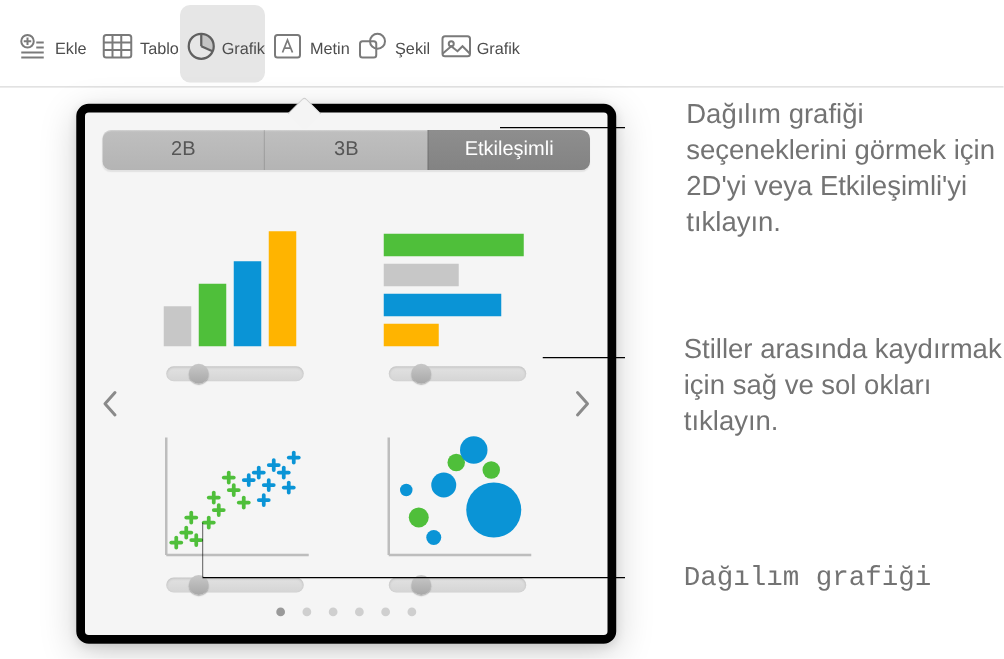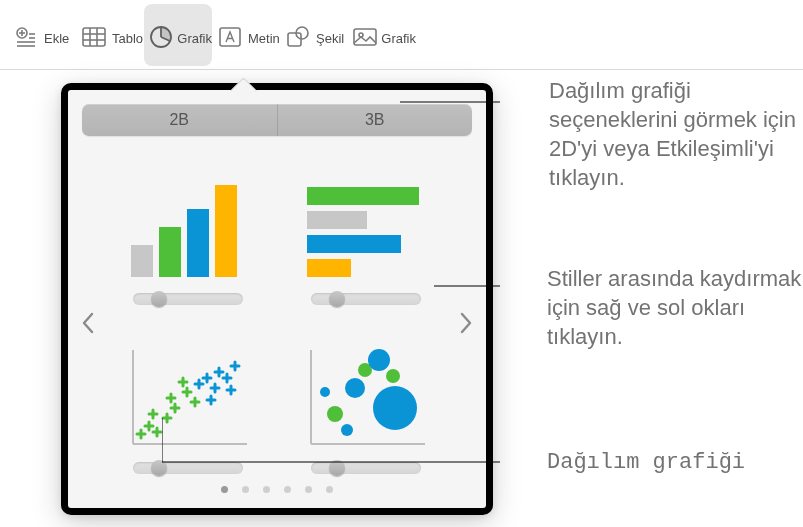--- a/index.html
+++ b/index.html
@@ -257,20 +257,21 @@
       </svg>
     </span>
     <span class="lbl">Grafik</span>
   </button>
 </div>
 
 <div class="popover">
   <div class="seg">
     <button>2B</button>
     <button>3B</button>
+    <button class="active">Etkileşimli</button>
   </div>
 
   <div class="gallery">
     <button class="nav-arrow nav-left">
       <svg width="14" height="24" viewBox="0 0 14 24" fill="none" stroke="currentColor" stroke-width="2.4" stroke-linecap="round" stroke-linejoin="round">
           <polyline points="11,3 3,12 11,21"></polyline>
         </svg>
     </button>
     <button class="nav-arrow nav-right">
       <svg width="14" height="24" viewBox="0 0 14 24" fill="none" stroke="currentColor" stroke-width="2.4" stroke-linecap="round" stroke-linejoin="round">

